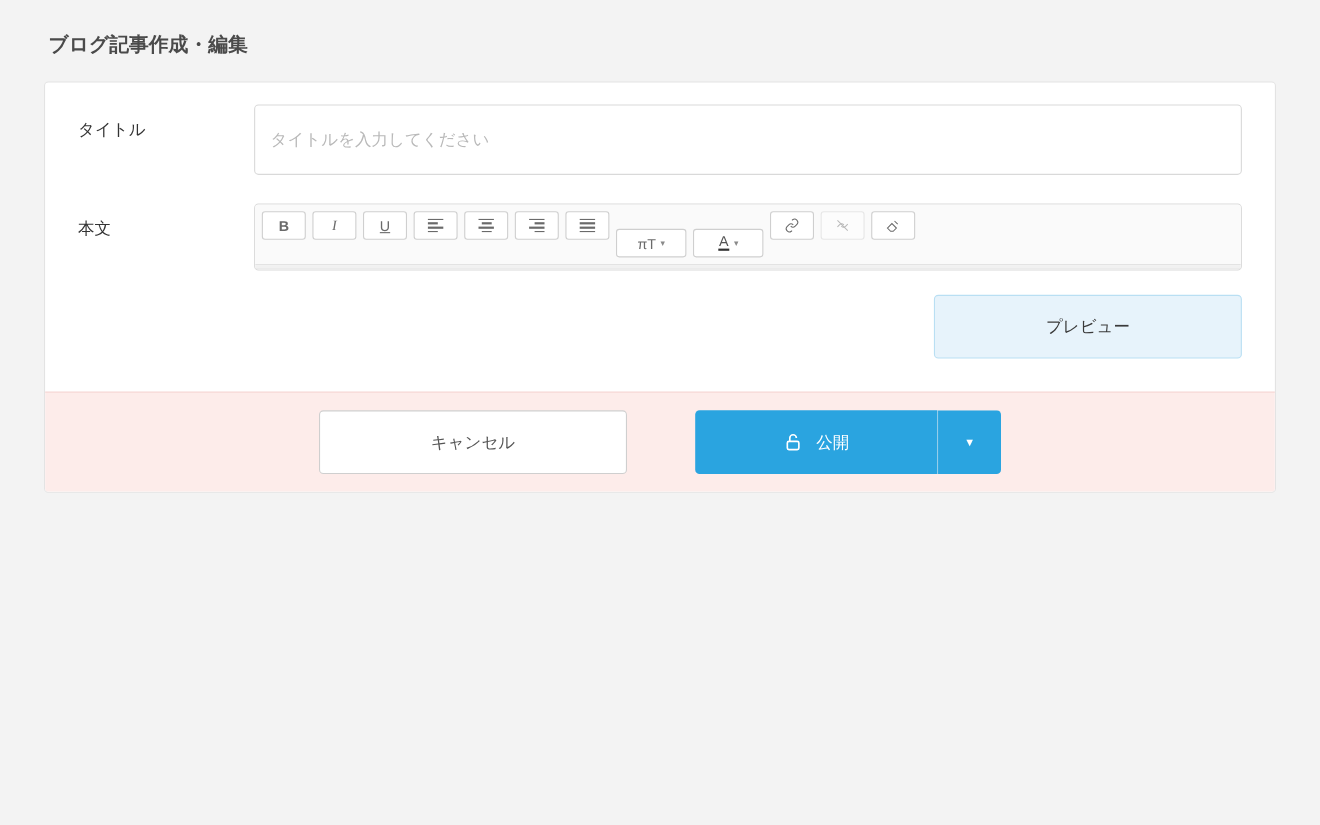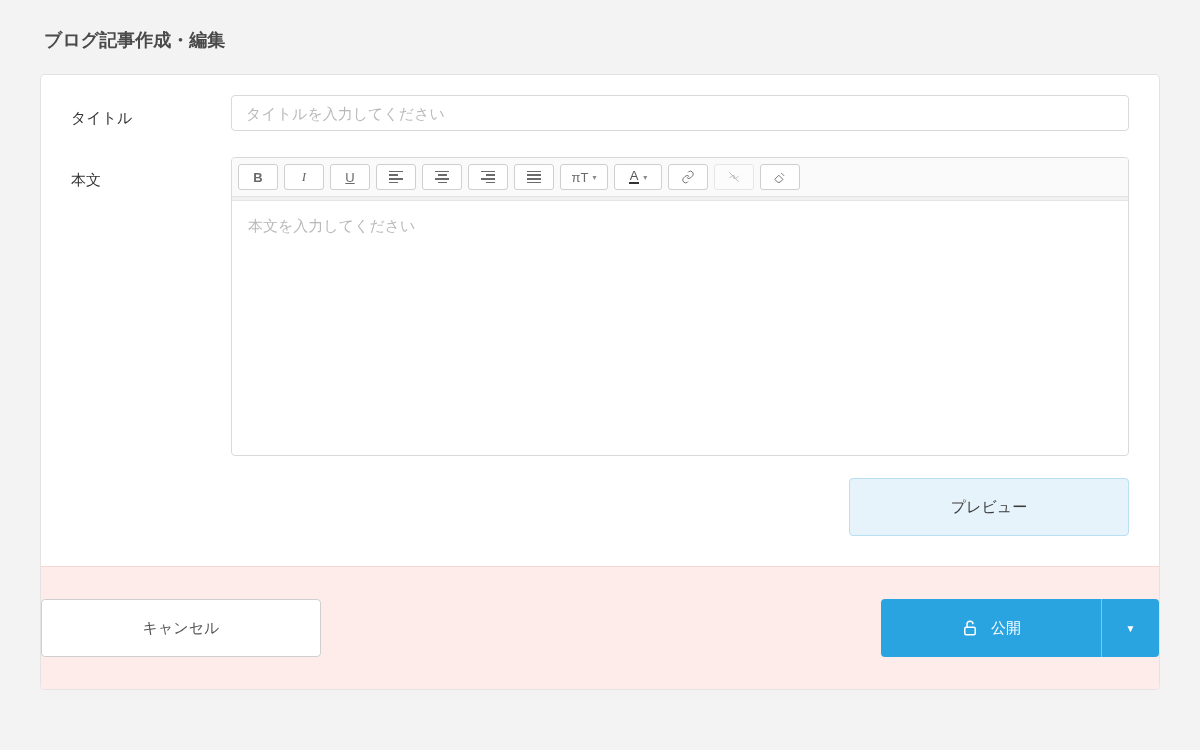--- a/index.html
+++ b/index.html
@@ -35,21 +35,21 @@
   .label-col {
     width: 160px;
     padding-top: 14px;
     font-size: 15px;
     color: #333;
     font-weight: 500;
   }
   .field-col { flex: 1; }
   .title-input {
     width: 100%;
-    height: 36px;
+    height: 64px;
     border: 1px solid #d9d9d9;
     border-radius: 4px;
     padding: 0 14px;
     font-size: 15px;
     color: #333;
   }
   .title-input::placeholder { color: #b9b9b9; }
   .insert-image-btn {
     margin-top: 20px;
     display: inline-flex;
@@ -106,21 +106,21 @@
     border: 1px solid #cfcfcf;
     background: #fff;
     border-radius: 3px;
     display: flex;
     align-items: center;
     justify-content: center;
     color: #6a6a6a;
     cursor: pointer;
     font-size: 13px;
   }
-  .tool-btn.size-btn { width: 48px; gap:2px; }
+  .tool-btn.size-btn { width: 64px; gap:2px;margin-top:16px; }
   .tool-btn.disabled { opacity: .45; cursor: default; }
   .tool-btn .caret { font-size: 8px; margin-left:2px; color:#8a8a8a; }
   .tool-btn svg { width: 14px; height: 14px; stroke: #6a6a6a; fill:none; stroke-width:1.6; }
   .tool-btn .align-ico { display:flex; flex-direction:column; gap:2px; }
   .tool-btn .align-ico span { display:block; height:1.6px; background:#6a6a6a; }
   .editor-subbar {
     height: 4px;
     background: #f1f1f1;
     border-bottom: 1px solid #e6e6e6;
   }
@@ -147,23 +147,23 @@
     background: #e7f3fb;
     border: 1px solid #b9dff3;
     border-radius: 4px;
     font-size: 15px;
     color: #3a3a3a;
     cursor: pointer;
   }
   .footer {
     background: #fdecea;
     border-top: 1px solid #f5d7d4;
-    padding: 32px 0;
-    display: flex;
-    justify-content: space-between;
+    padding: 16px 0;
+    display: flex;
+    justify-content: center;
     gap: 20px;
   }
   .cancel-btn {
     width: 280px; height: 58px;
     background: #fff;
     border: 1px solid #cfcfcf;
     border-radius: 4px;
     font-size: 15px;
     color: #555;
     cursor: pointer;
@@ -287,21 +287,20 @@
                   </svg>
               </button>
               <button class="tool-btn">
                 <svg viewBox="0 0 24 24">
                     <path d="M3 16l7-7 7 7-5 5H8z"></path>
                     <path d="M14 5l5 5"></path>
                   </svg>
               </button>
             </div>
             <div class="editor-subbar"></div>
-            <textarea class="editor-area" placeholder="本文を入力してください" style=""></textarea>
           </div>
         </div>
       </div>
 
       <div class="preview-row">
         <button class="preview-btn">プレビュー</button>
       </div>
     </div>
 
     <div class="footer">

